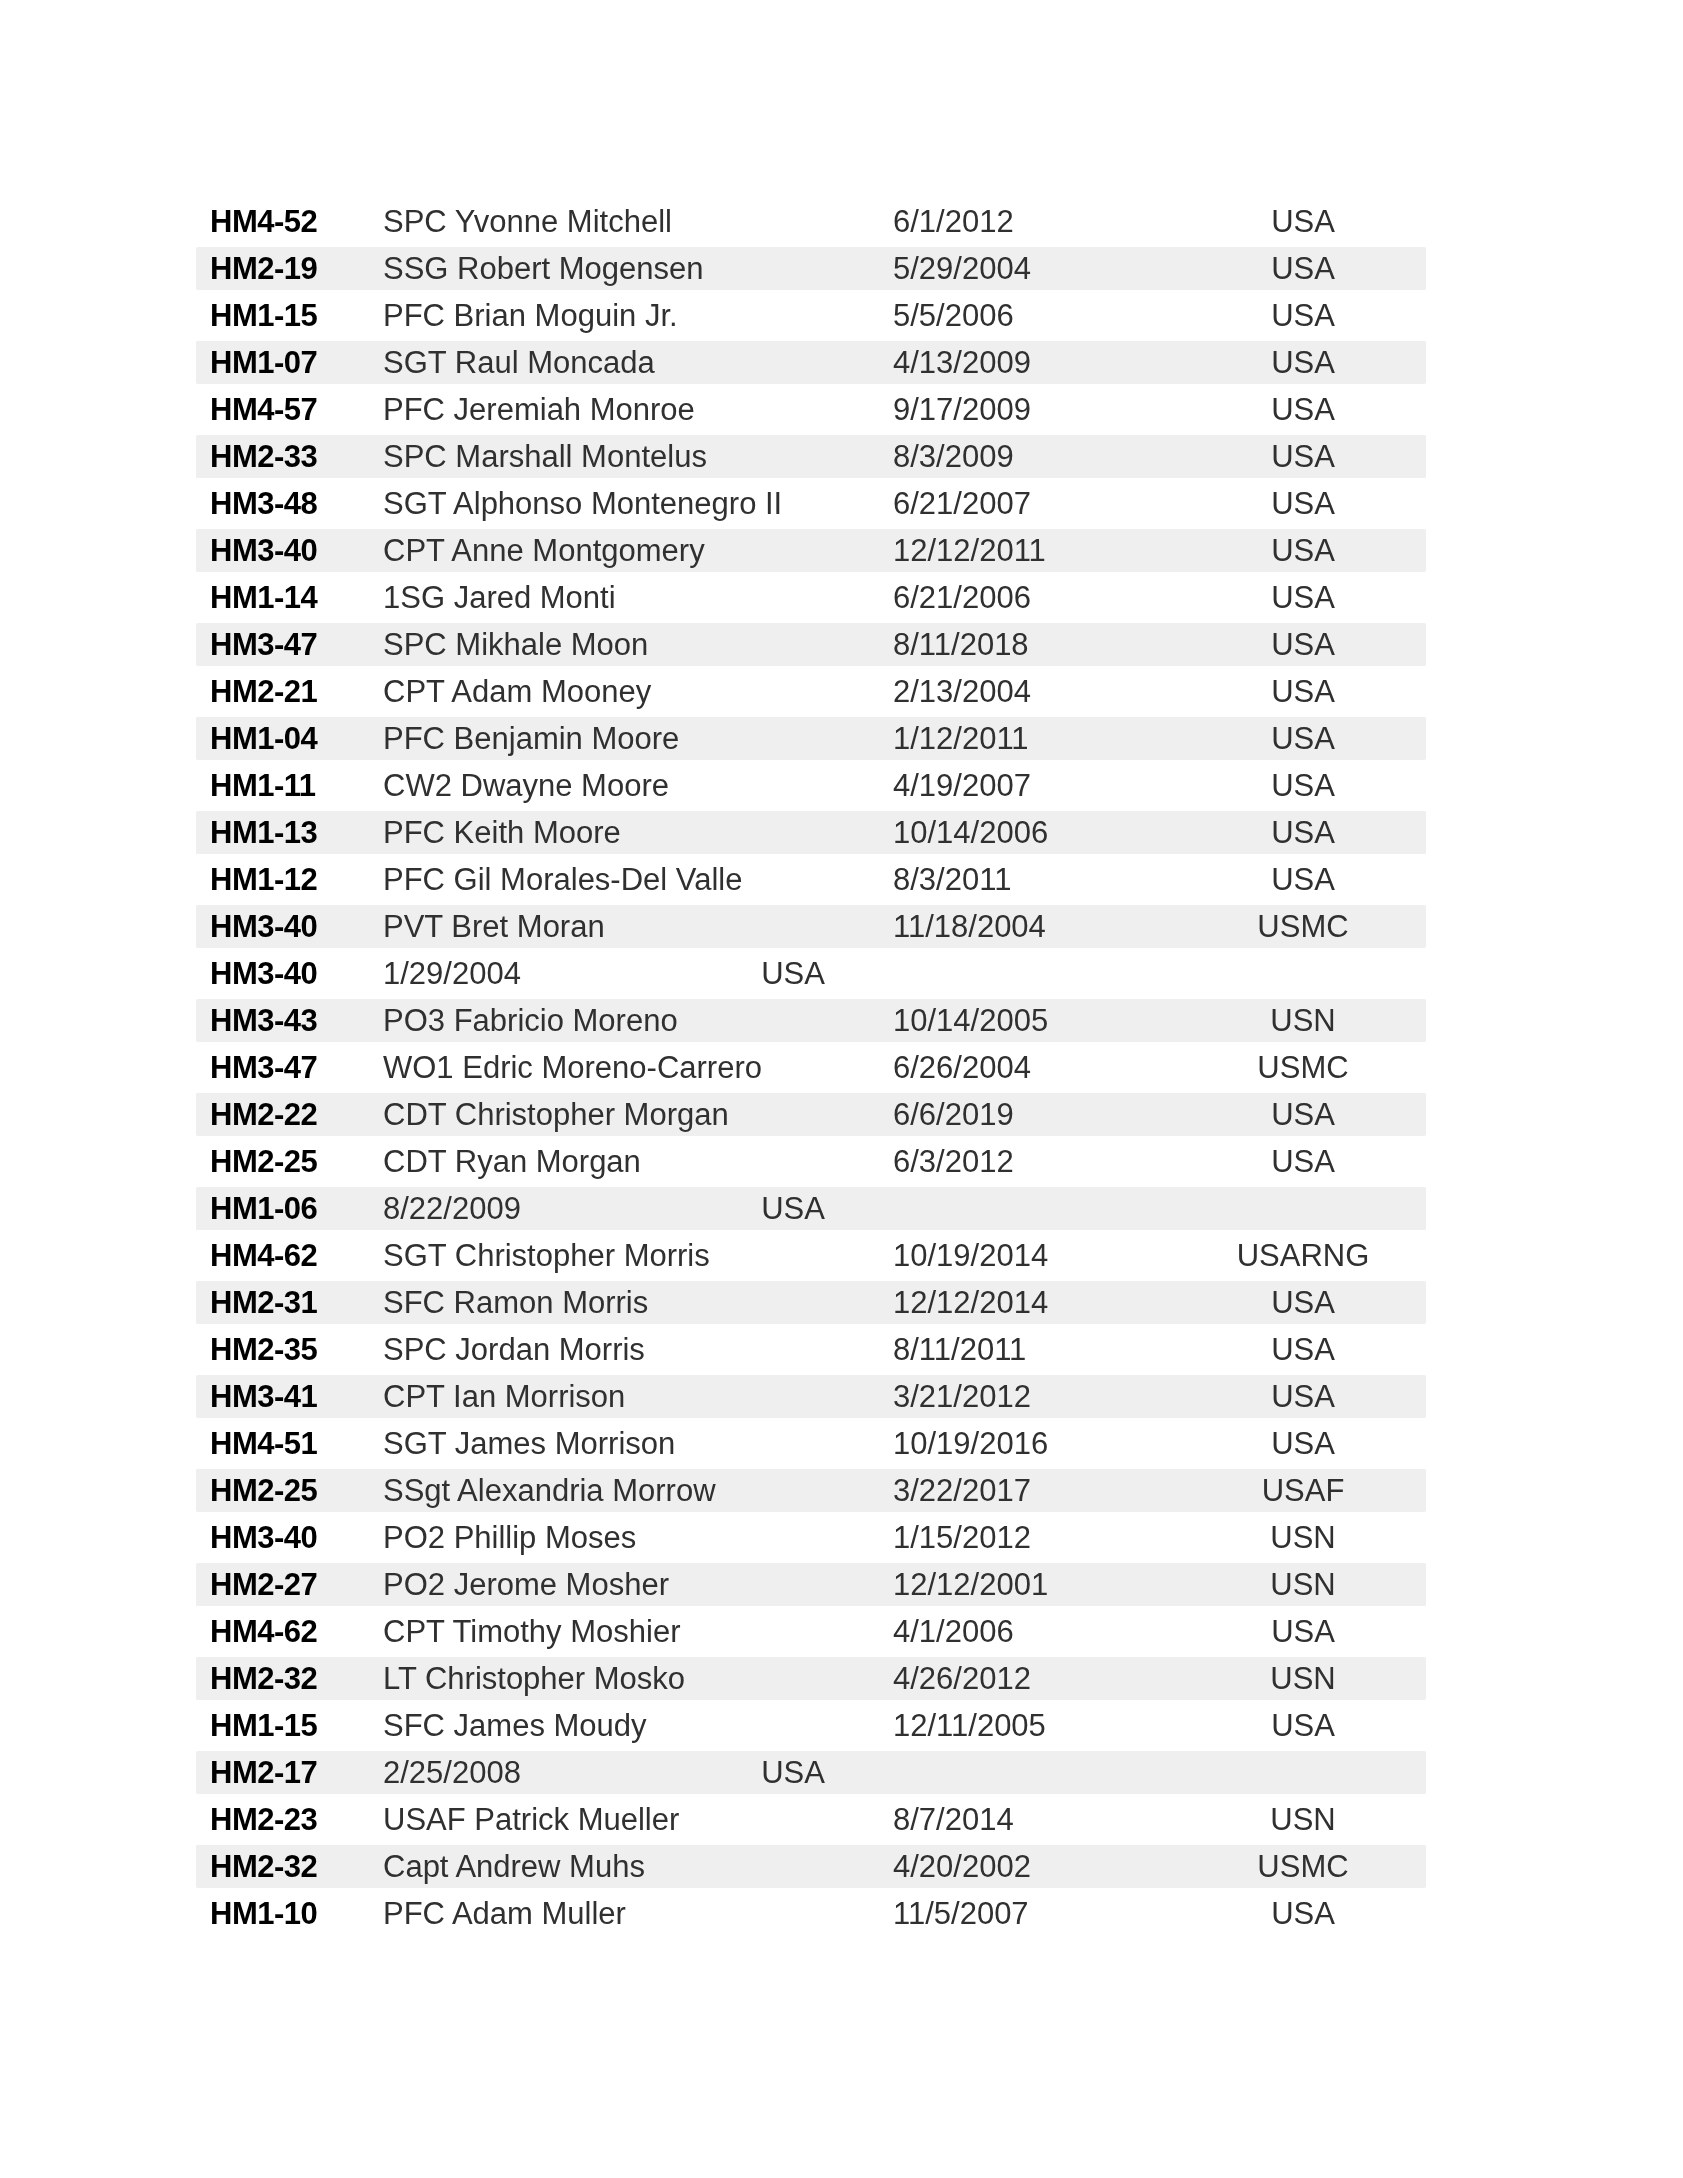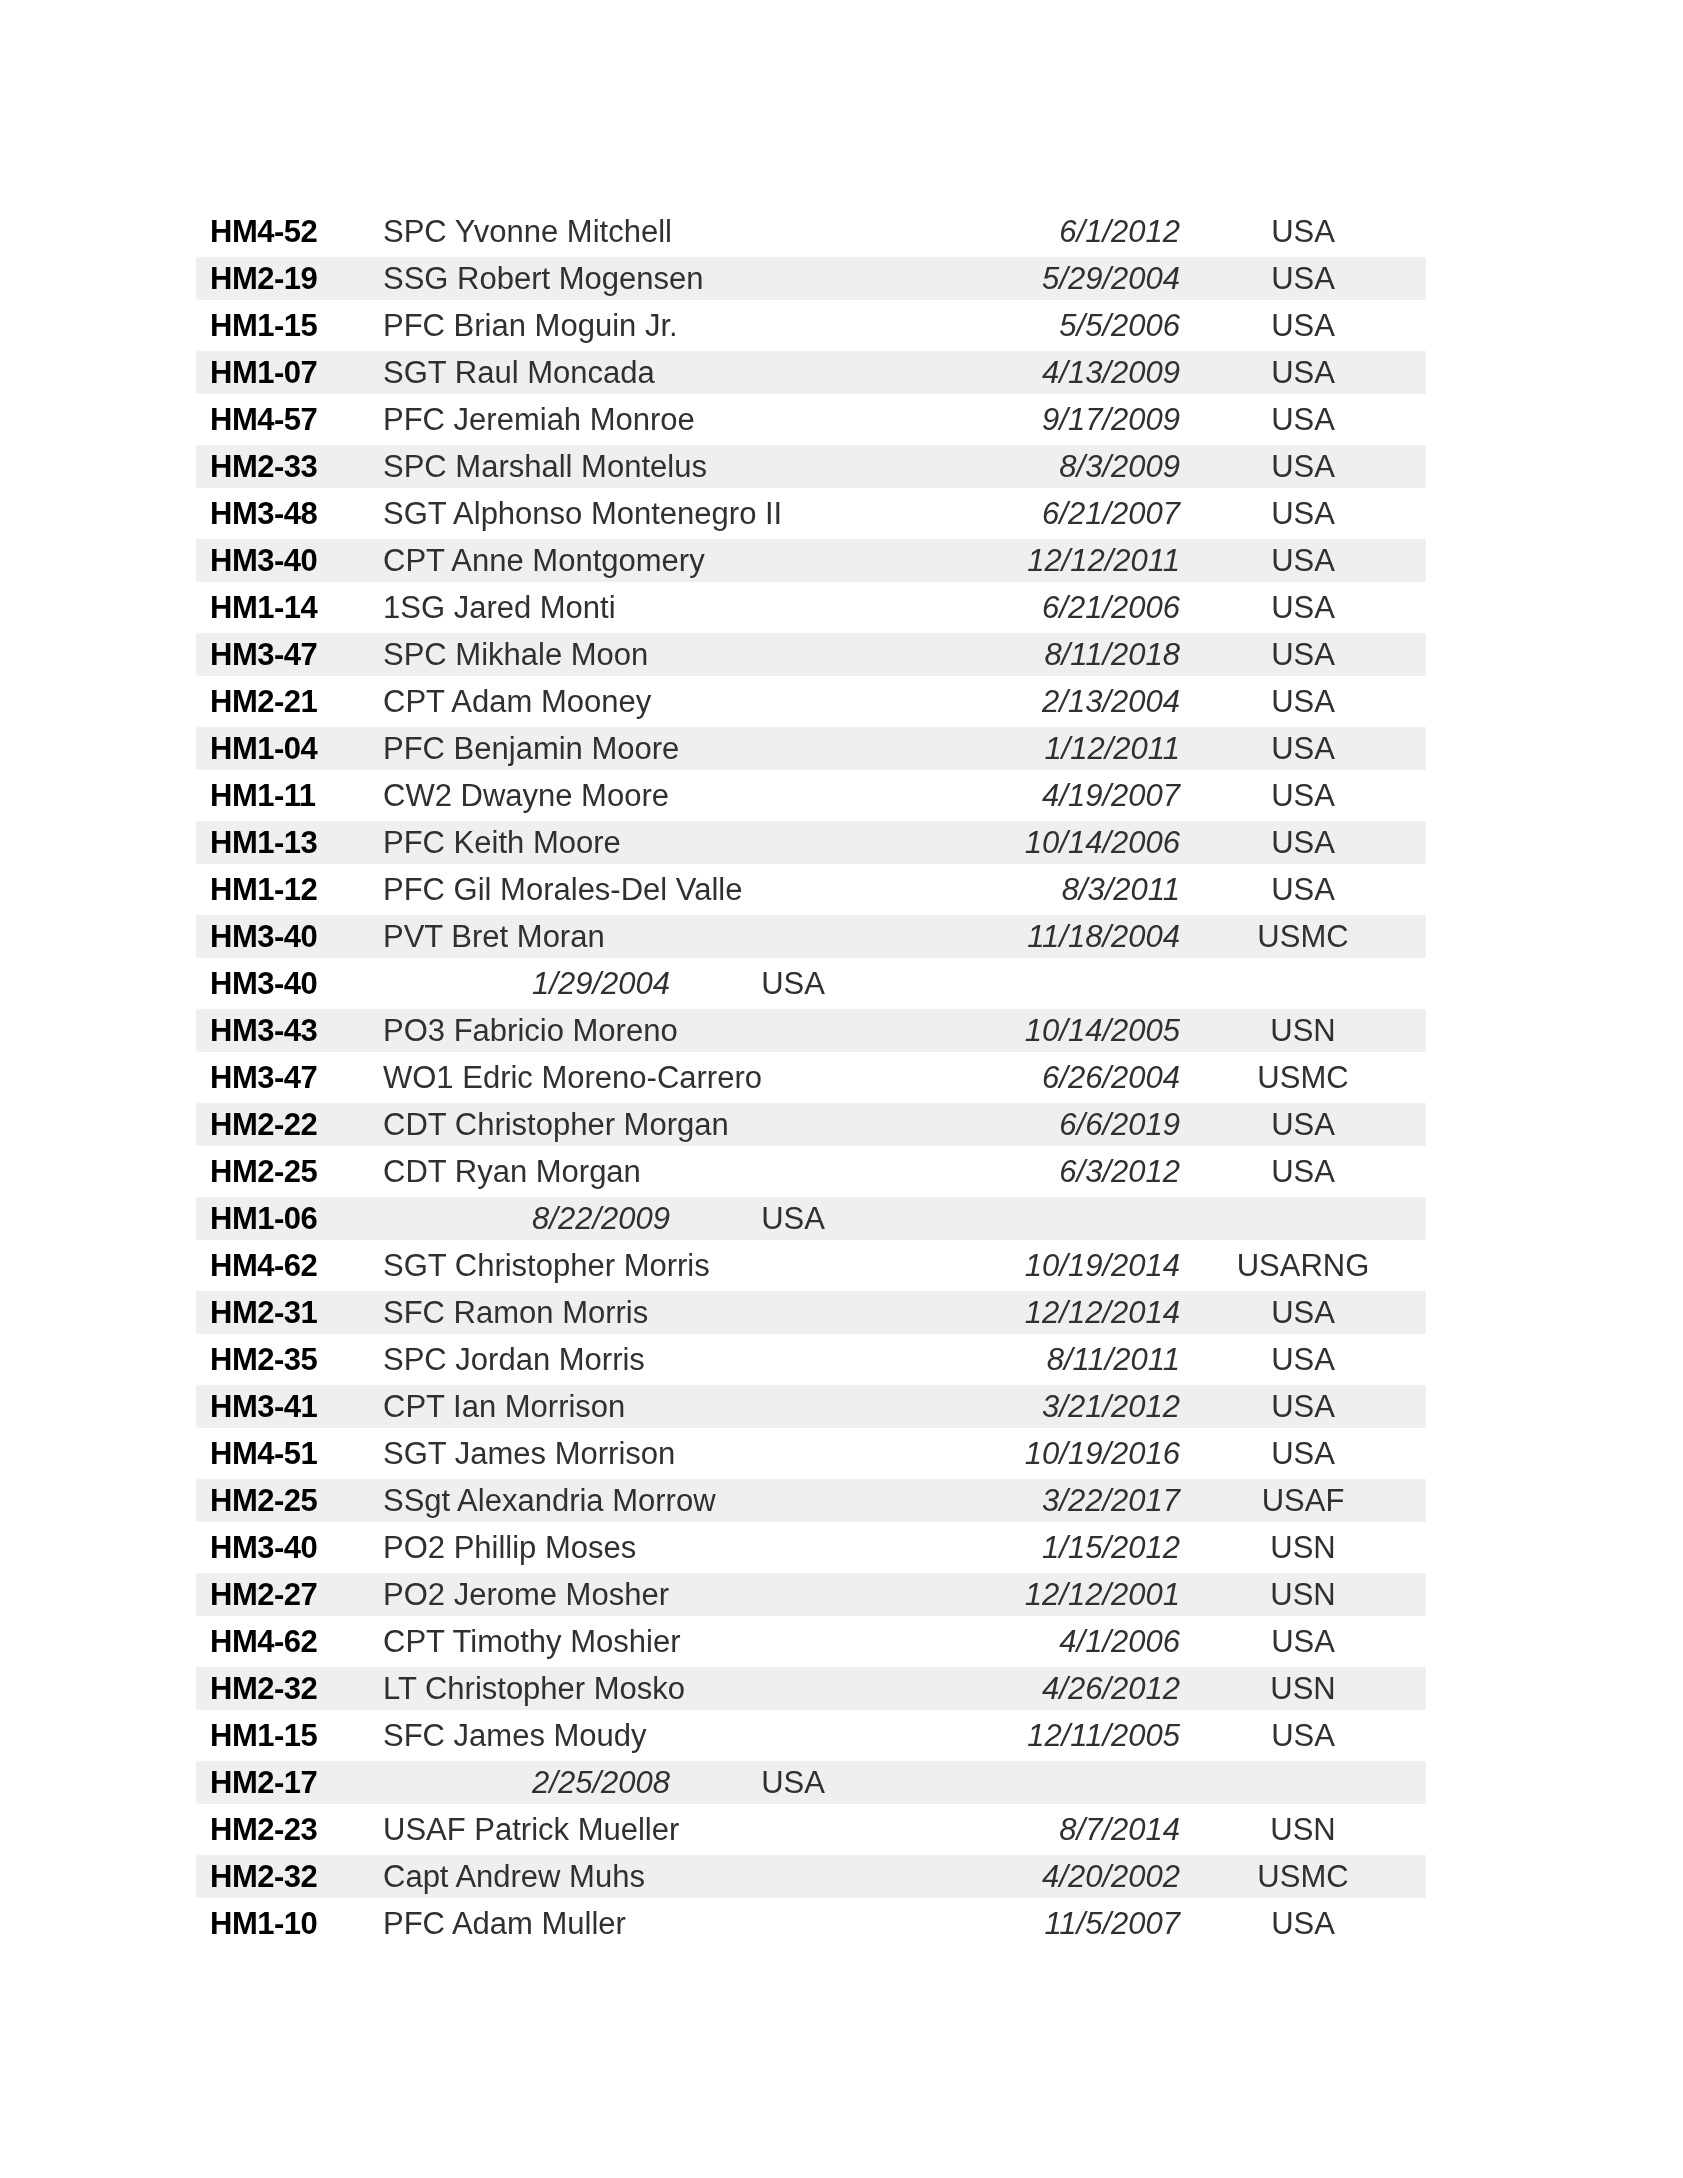--- a/index.html
+++ b/index.html
@@ -11,21 +11,21 @@
   html,body{margin:0;padding:0;}
   body{
     width:1683px;height:2178px;
     background:var(--page-bg);
     font-family:"Liberation Sans", sans-serif;
     overflow:hidden;
     position:relative;
   }
   .roster{
     position:absolute;
-    left:196px;top:208px;
+    left:196px;top:198px;
     width:1230px;
   }
   .row{
     height:47px;
     display:flex;
     align-items:center;
     box-sizing:border-box;
     background:transparent;
   }
   .row.striped{
@@ -47,23 +47,22 @@
     font-weight:700;
     color:var(--text-bold);
     letter-spacing:-0.5px;
   }
   .c-name{
     width:510px;
     color:var(--text-regular);
   }
   .c-date{
     width:287px;
-    text-align:right;
+    text-align:left;
     color:var(--text-regular);
-    font-style:italic;
   }
   .c-branch{
     width:246px;
     text-align:center;
     color:var(--text-regular);
   }
 </style>
 </head>
 <body>
 

